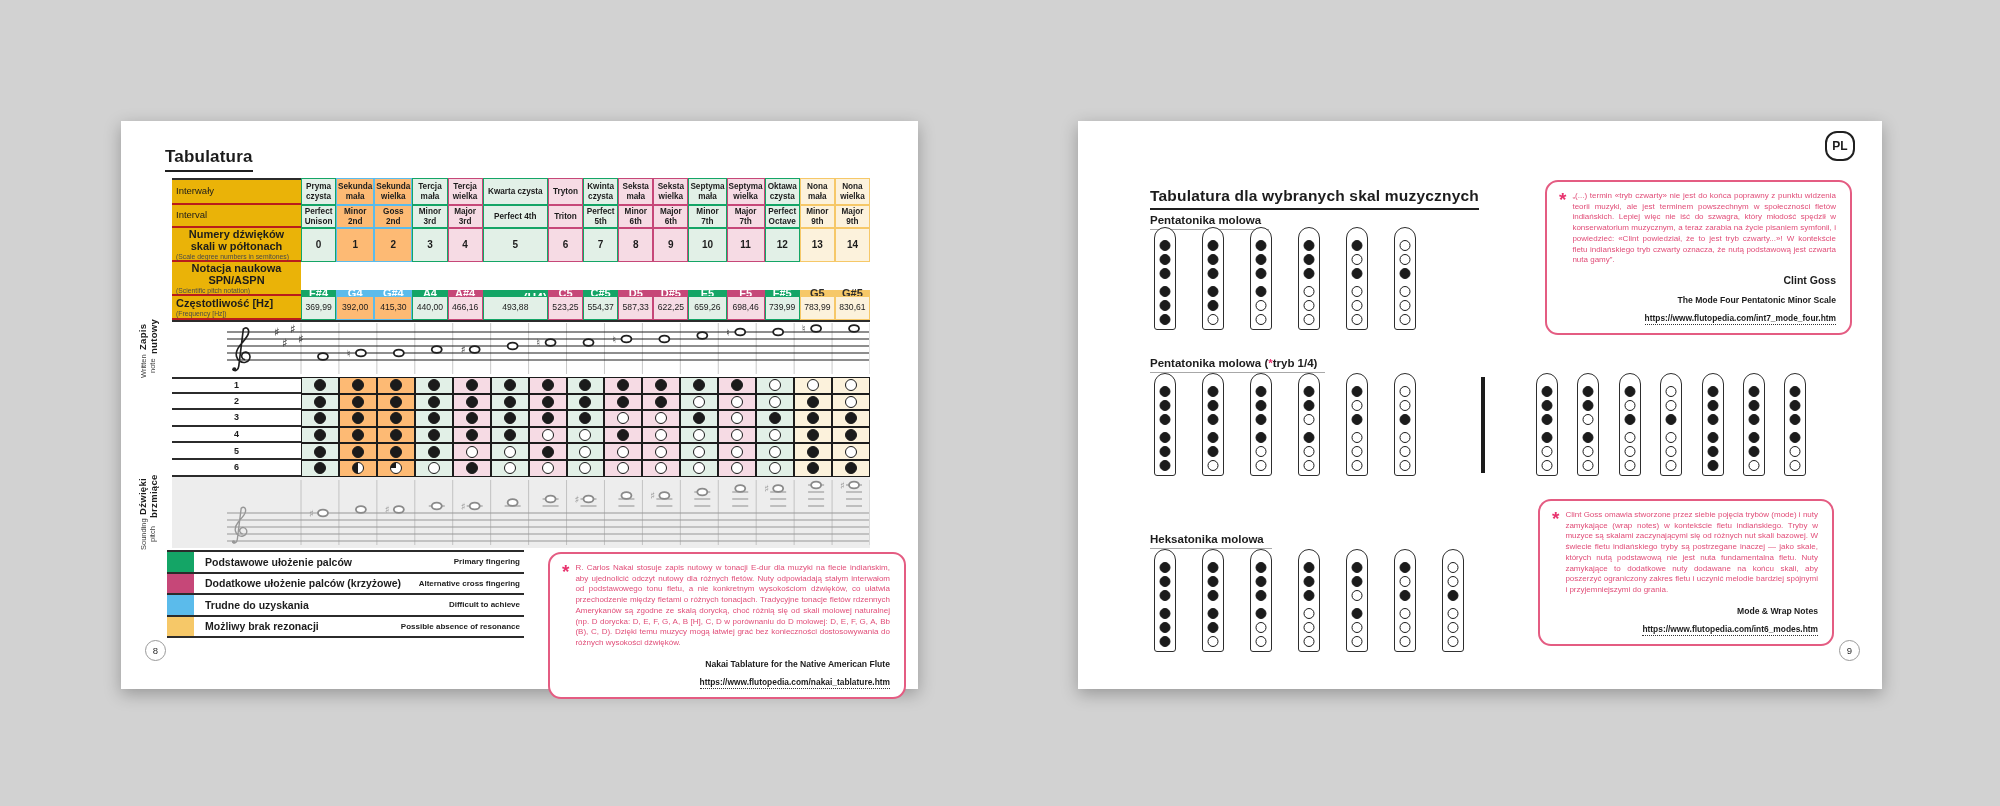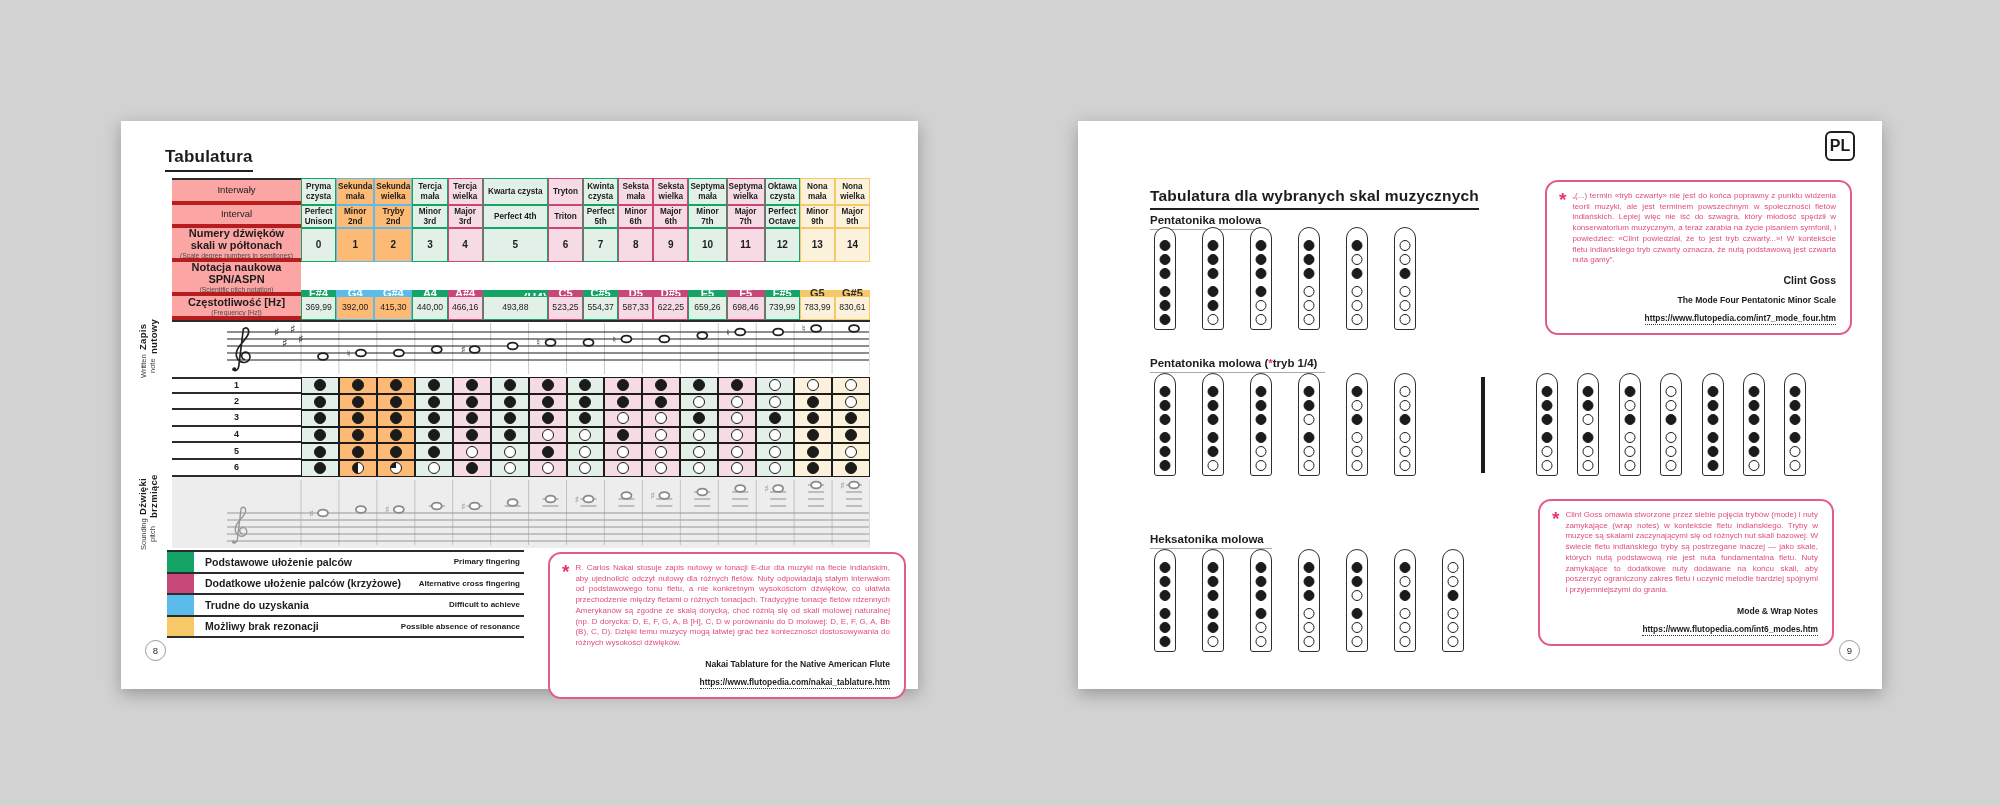--- a/index.html
+++ b/index.html
@@ -16,21 +16,21 @@
 
   .abs{position:absolute;}
 
   
   .doc-title{font-size:17px;font-weight:bold;letter-spacing:.2px;border-bottom:2.5px solid #1f1f1f;padding-bottom:3px;display:inline-block;}
   .sec-heading{font-size:11.5px;font-weight:bold;border-bottom:1.5px solid #a8a8a8;padding-bottom:3px;padding-right:8px;display:inline-block;}
   .marker{color:#E8336E;font-weight:bold;}
 
   
   #int-table{display:grid;grid-template-columns:129px repeat(15,1fr);grid-template-rows:27px 23px 34px 34px 24px;width:698px;border-bottom:2px solid #2b2b2b;}
-  #int-table .lbl{background:#fca5a5;border-bottom:4px solid #b91c1c;display:flex;flex-direction:column;justify-content:center;align-items:center;text-align:center;padding:1px 4px;}
+  #int-table .lbl{background:#eab308;border-bottom:2px solid #b91c1c;display:flex;flex-direction:column;justify-content:center;align-items:flex-start;text-align:center;padding:1px 4px;}
   #int-table .lbl.first{border-top:2px solid #2b2b2b;}
   .lbl-main{font-size:11px;font-weight:bold;line-height:1.1;}
   .lbl-plain{font-size:9.5px;line-height:1.1;}
   .lbl-sub{font-size:6.8px;color:#4a4a4a;line-height:1.1;margin-top:1px;}
   .cell{display:flex;flex-direction:column;align-items:center;justify-content:center;text-align:center;border:1px solid;line-height:1.12;}
   .cell.hdr{font-size:8.2px;font-weight:bold;padding:1px 1px;}
   .cell.num{font-size:10px;font-weight:bold;}
   .cell.notec{font-size:11px;font-weight:bold;color:#fff;margin-top:28px;}
   .cell.notec .note-alt{font-size:12px;font-weight:bold;padding-left:40px;}
   .cell.freq{font-size:8.6px;}
@@ -76,21 +76,21 @@
   .nb-attr .attr-link{font-size:8.4px;font-weight:bold;color:#1c1c1c;border-bottom:1px dotted #333;display:inline-block;line-height:1.5;}
 
   
   .flute-row{display:flex;}
   .flute{width:22px;height:103px;border:1.7px solid #2e2e2e;border-radius:11px 11px 3px 3px;position:relative;background:#fff;box-sizing:border-box;}
   .hole{position:absolute;left:50%;transform:translateX(-50%);width:9px;height:9px;border-radius:50%;border:1.5px solid #1b1b1b;background:#fff;}
   .hole.closed{background:#1b1b1b;}
   .group-divider{background:#1b1b1b;width:3.5px;height:96px;}
 
   
-  .pl-badge{width:26px;height:26px;border:2px solid #1f1f1f;border-radius:6px;display:flex;align-items:center;justify-content:center;font-size:16px;font-weight:bold;}
+  .pl-badge{width:26px;height:26px;border:2px solid #1f1f1f;border-radius:12px;display:flex;align-items:center;justify-content:center;font-size:12px;font-weight:bold;}
   .page-num{width:19px;height:19px;border:1.2px solid #9a9a9a;border-radius:50%;display:flex;align-items:center;justify-content:center;font-size:9.5px;color:#2b2b2b;background:#fff;}
 
   svg text.acc{font-family:"DejaVu Sans",sans-serif;}
 </style>
 </head>
 <body>
 
 <div class="page" id="page-left">
   <div class="abs" style="left:44px;top:26px;">
     <span class="doc-title">Tabulatura</span>
@@ -113,21 +113,21 @@
       <div class="cell hdr bg-green">Septyma mała</div>
       <div class="cell hdr bg-pink">Septyma wielka</div>
       <div class="cell hdr bg-green">Oktawa czysta</div>
       <div class="cell hdr bg-yellow">Nona mała</div>
       <div class="cell hdr bg-yellow">Nona wielka</div>
       <div class="lbl">
         <span class="lbl-plain">Interval</span>
       </div>
       <div class="cell hdr bg-green">Perfect Unison</div>
       <div class="cell hdr bg-blue">Minor 2nd</div>
-      <div class="cell hdr bg-blue">Tryby 2nd</div>
+      <div class="cell hdr bg-blue">Goss 2nd</div>
       <div class="cell hdr bg-green">Minor 3rd</div>
       <div class="cell hdr bg-pink">Major 3rd</div>
       <div class="cell hdr bg-green">Perfect 4th</div>
       <div class="cell hdr bg-pink">Triton</div>
       <div class="cell hdr bg-green">Perfect 5th</div>
       <div class="cell hdr bg-pink">Minor 6th</div>
       <div class="cell hdr bg-pink">Major 6th</div>
       <div class="cell hdr bg-green">Minor 7th</div>
       <div class="cell hdr bg-pink">Major 7th</div>
       <div class="cell hdr bg-green">Perfect Octave</div>

